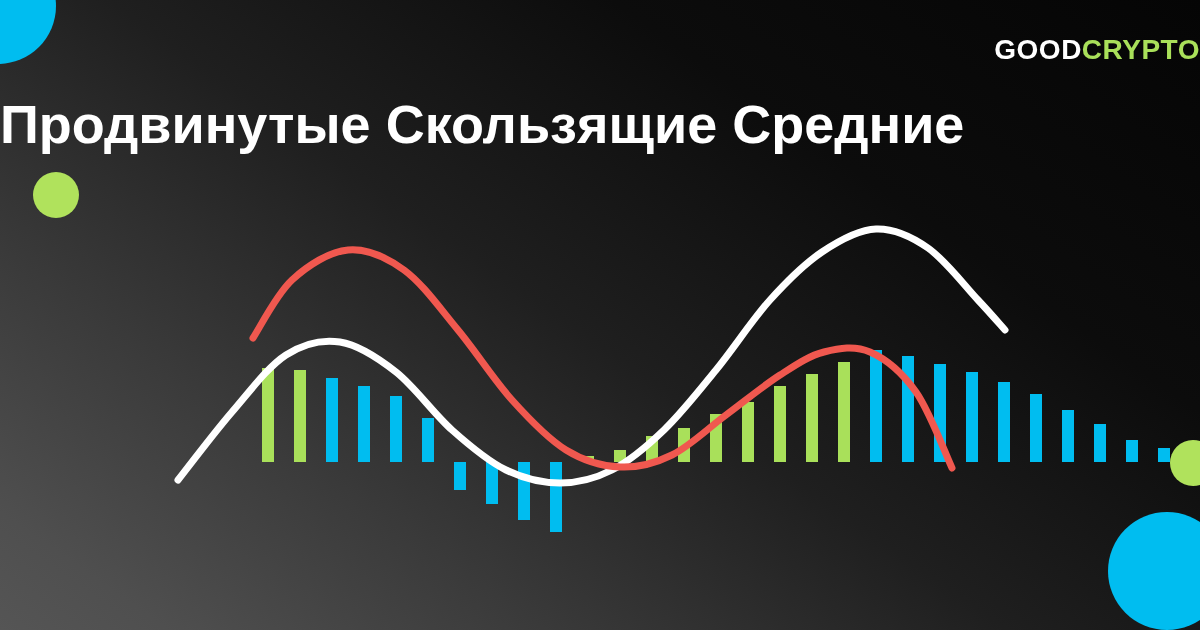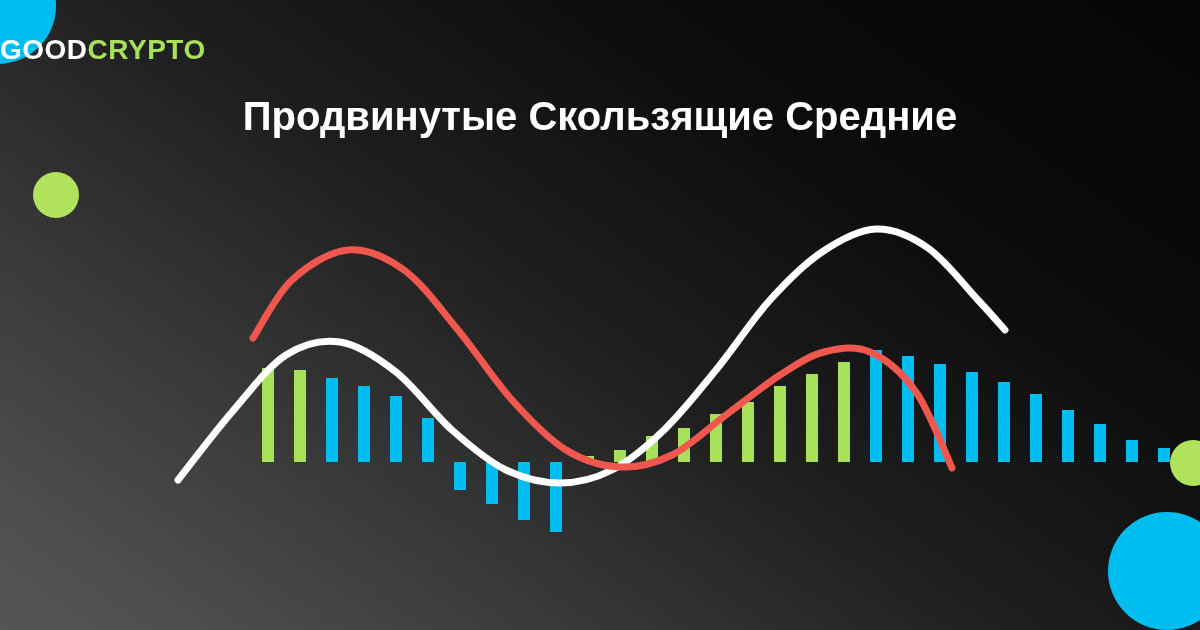--- a/index.html
+++ b/index.html
@@ -21,38 +21,38 @@
   .c-cyan-tl { left: -60px; top: -52px; width: 116px; height: 116px; background: #00bdf0; }
   .c-green-tl { left: 33px; top: 172px; width: 46px; height: 46px; background: #b0e25c; }
   .c-green-br { left: 1170px; top: 440px; width: 46px; height: 46px; background: #b0e25c; }
   .c-cyan-br { left: 1108px; top: 512px; width: 118px; height: 118px; background: #00bdf0; }
 
   
   .logo {
     position: absolute;
     left: 0; right: 0;
     top: 36px;
-    text-align: left;
+    text-align: right;
     font-size: 28px;
     font-weight: 700;
     letter-spacing: 0.5px;
     line-height: 1;
     white-space: nowrap;
   }
   .logo .good { color: #ffffff; }
   .logo .crypto { color: #a9e05a; }
 
   
   .title {
     position: absolute;
     left: 0; right: 0;
     top: 92px;
-    text-align: center;
+    text-align: left;
     color: #ffffff;
-    font-size: 40px;
+    font-size: 54px;
     font-weight: 700;
     line-height: 1.2;
     white-space: nowrap;
   }
 
   
   .chart {
     position: absolute;
     left: 0;
     top: 0;

